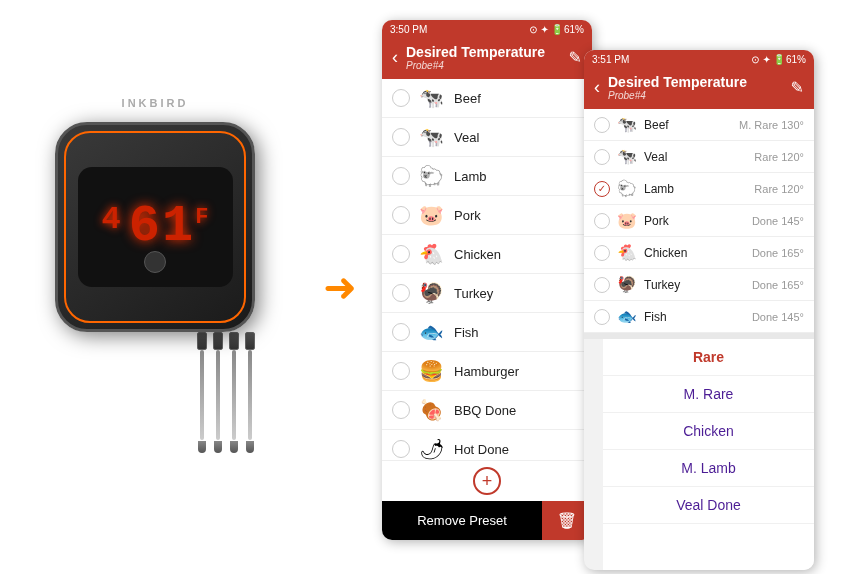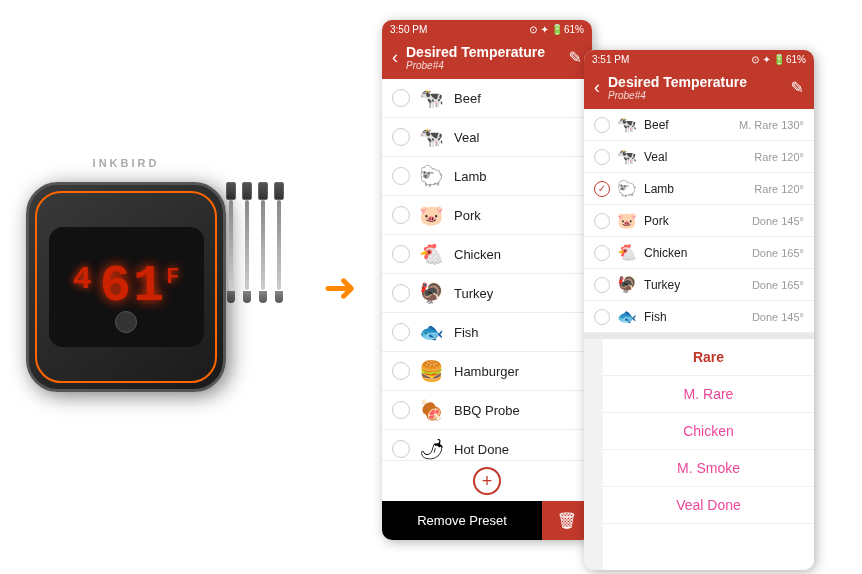--- a/index.html
+++ b/index.html
@@ -20,22 +20,22 @@
       height: 574px;
       display: flex;
       align-items: center;
       justify-content: center;
       background: #fff;
       flex-shrink: 0;
     }
 
     .device-wrapper {
       display: flex;
-      flex-direction: row;
-      align-items: flex-start;
+      flex-direction: column;
+      align-items: flex-end;
     }
 
     .device-body {
       width: 200px;
       height: 210px;
       background: linear-gradient(145deg, #3a3a3a, #1a1a1a);
       border-radius: 32px;
       border: 3px solid #555;
       position: relative;
       display: flex;
@@ -382,21 +382,21 @@
 
     .sub-menu {
       background: #fff;
       flex: 1;
       margin-left: 19px;
     }
 
     .sub-menu-item {
       padding: 10px 16px;
       font-size: 14px;
-      color: #ec4899;
+      color: #4c1d95;
       text-align: center;
       border-bottom: 1px solid #f0f0f0;
     }
 
     .sub-menu-item.selected {
       color: #c0392b;
       font-weight: 600;
     }
   </style>
 </head>
@@ -496,21 +496,21 @@
     <span class="item-label">Fish</span>
   </div>
         <div class="menu-item">
     <div class="item-check "></div>
     <span class="item-emoji">🍔</span>
     <span class="item-label">Hamburger</span>
   </div>
         <div class="menu-item">
     <div class="item-check "></div>
     <span class="item-emoji">🍖</span>
-    <span class="item-label">BBQ Probe</span>
+    <span class="item-label">BBQ Done</span>
   </div>
         <div class="menu-item">
     <div class="item-check "></div>
     <span class="item-emoji">🌶</span>
     <span class="item-label">Hot Done</span>
   </div>
       </div>
     <div class="add-btn-row">
       <div class="add-circle">+</div>
     </div>
@@ -577,18 +577,18 @@
     <span class="item-emoji" style="font-size:16px;width:22px;">🐟</span>
     <span class="item-label-2">Fish</span>
     <span class="item-temp">Done 145°</span>
   </div>
       </div>
     <div class="divider-gray"></div>
     <div class="sub-menu" id="sub-menu">
         <div class="sub-menu-item selected">Rare</div>
         <div class="sub-menu-item">M. Rare</div>
         <div class="sub-menu-item">Chicken</div>
-        <div class="sub-menu-item">M. Smoke</div>
+        <div class="sub-menu-item">M. Lamb</div>
         <div class="sub-menu-item">Veal Done</div>
       </div>
   </div>
 
 </div>
 
 </body></html>

